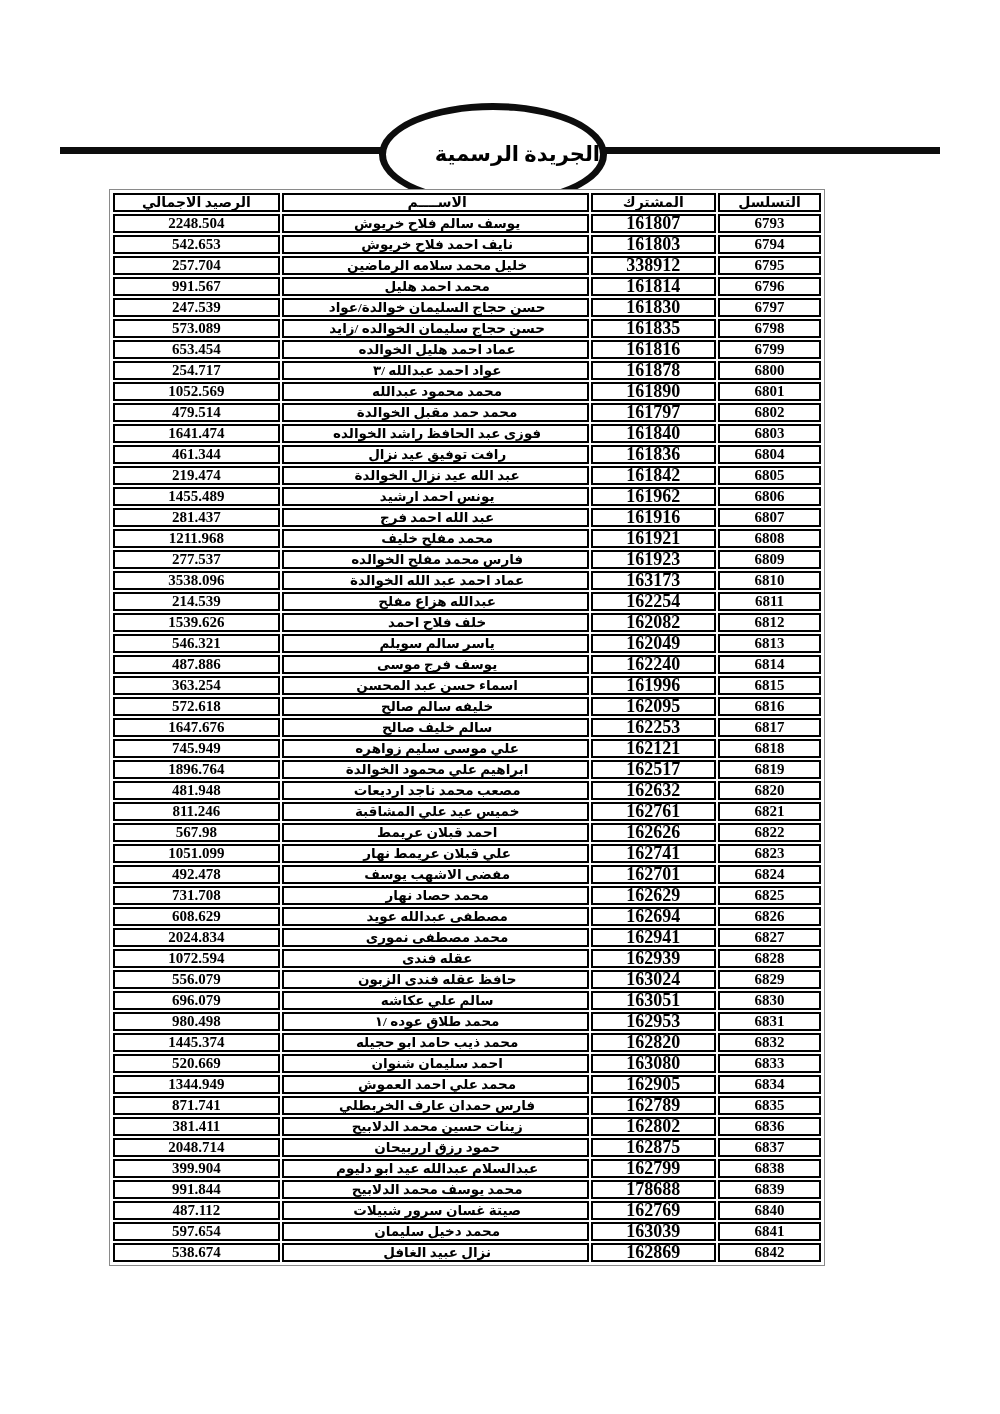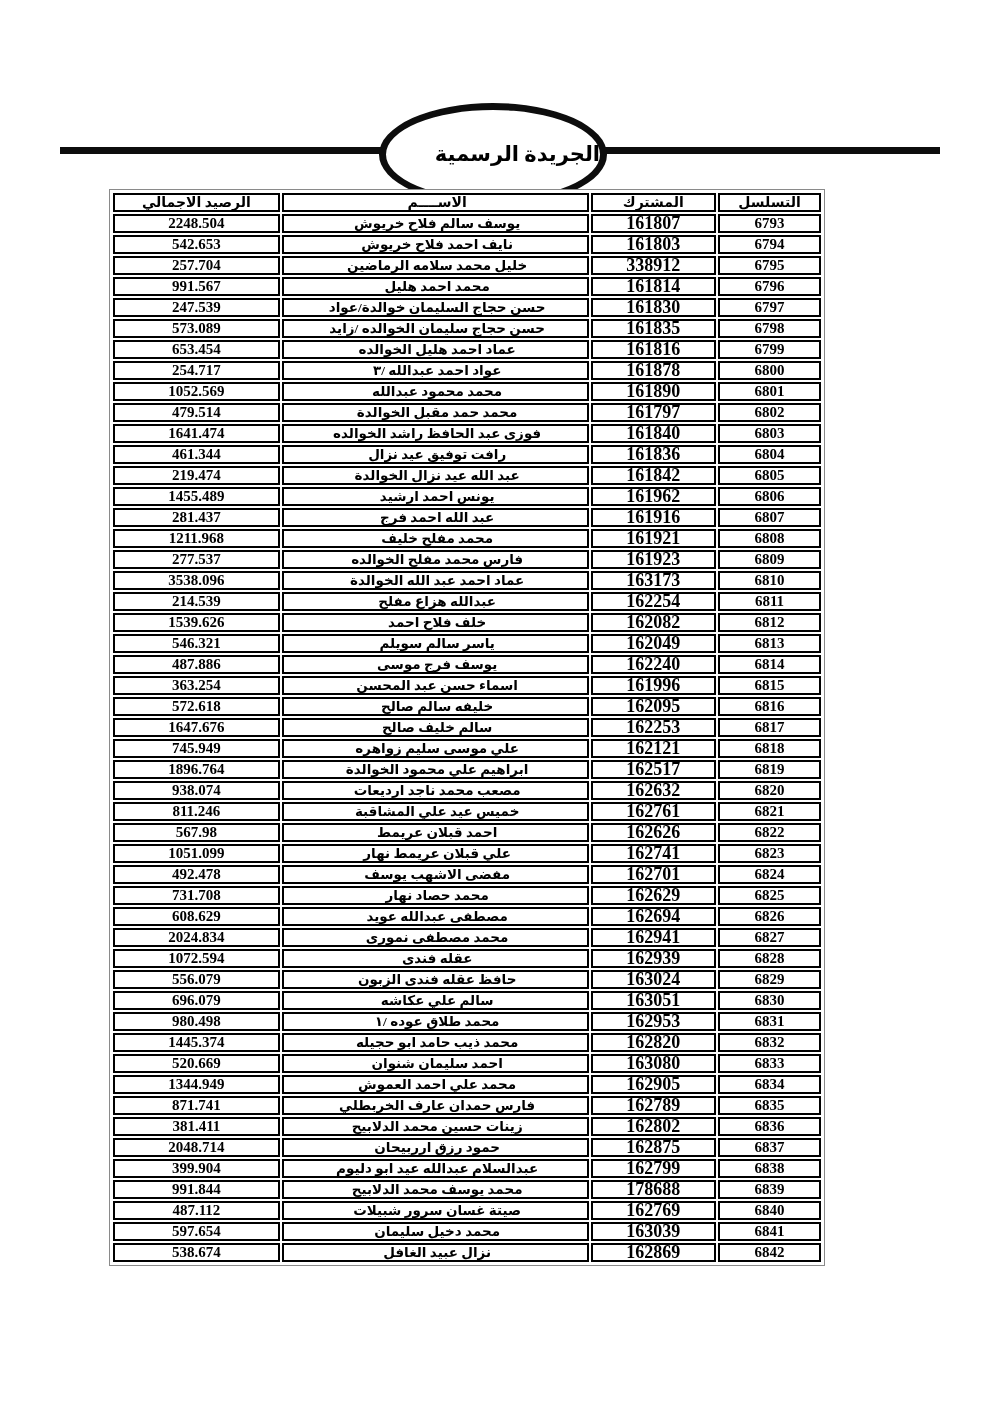--- a/index.html
+++ b/index.html
@@ -226,21 +226,21 @@
           <tr>
             <td class="col-serial">6819</td>
             <td class="col-subscriber">162517</td>
             <td class="col-name">ابراهيم علي محمود الخوالدة</td>
             <td class="col-balance">1896.764</td>
           </tr>
           <tr>
             <td class="col-serial">6820</td>
             <td class="col-subscriber">162632</td>
             <td class="col-name">مصعب محمد ناجد ارديعات</td>
-            <td class="col-balance">938.074</td>
+            <td class="col-balance">481.948</td>
           </tr>
           <tr>
             <td class="col-serial">6821</td>
             <td class="col-subscriber">162761</td>
             <td class="col-name">خميس عيد علي المشاقبة</td>
             <td class="col-balance">811.246</td>
           </tr>
           <tr>
             <td class="col-serial">6822</td>
             <td class="col-subscriber">162626</td>

